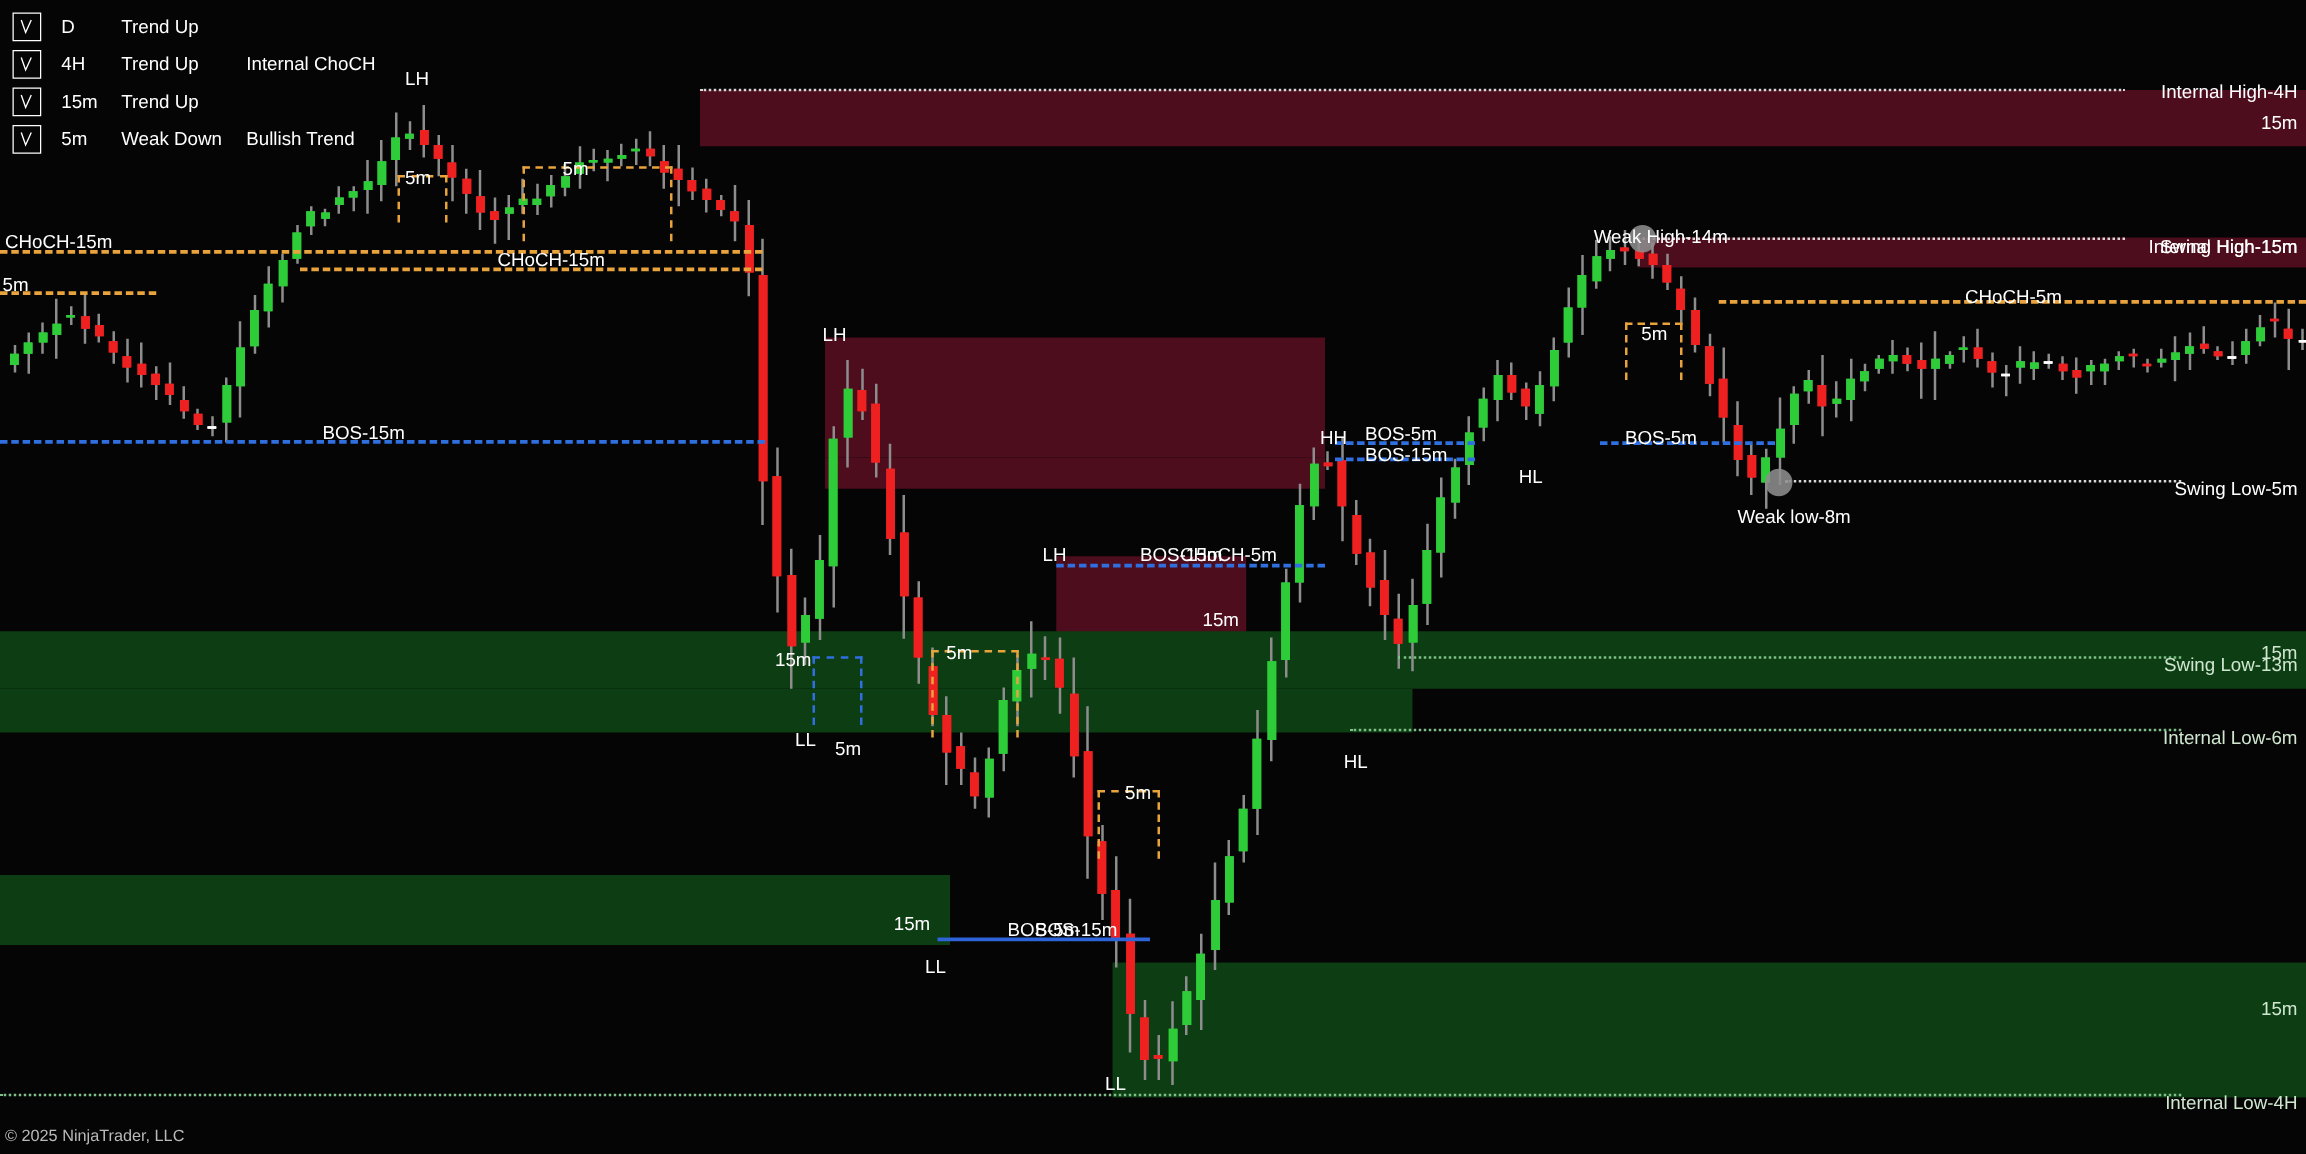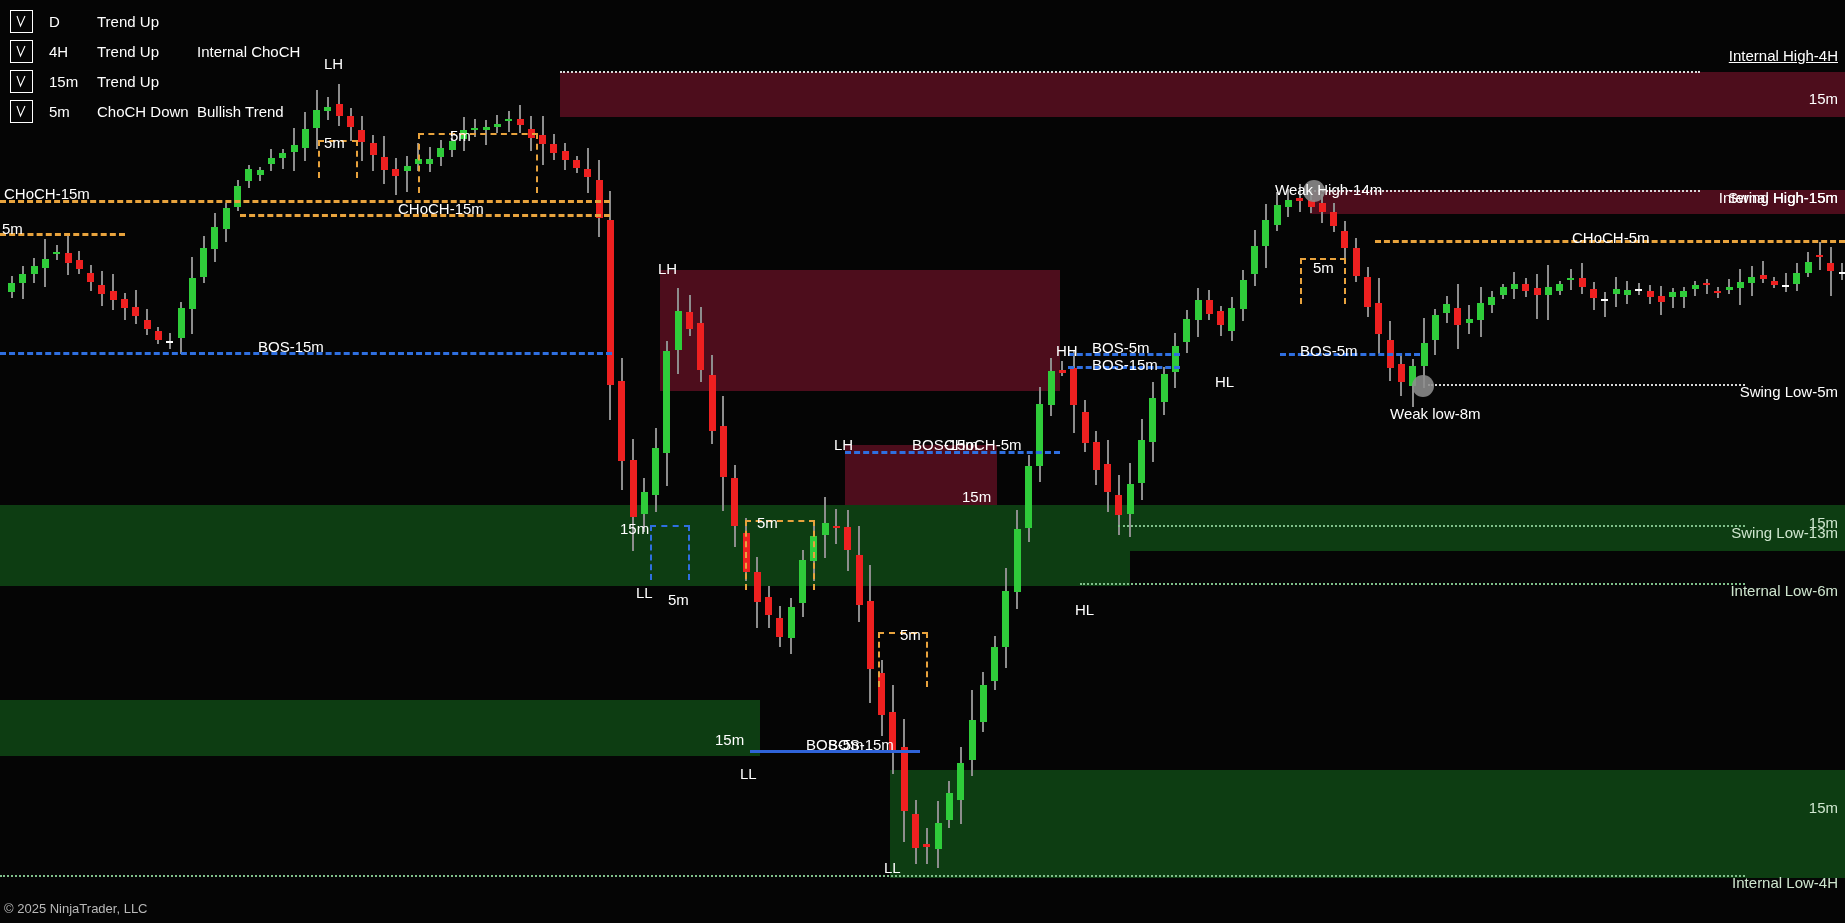--- a/index.html
+++ b/index.html
@@ -812,21 +812,21 @@
       <div class="lbl" style="left: 1092px; top: 357px;">BOS-15m</div>
       <div class="lbl" style="left: 1215px; top: 374px;">HL</div>
       <div class="lbl" style="left: 1075px; top: 602px;">HL</div>
       <div class="lbl" style="left: 1300px; top: 343px;">BOS-5m</div>
       <div class="lbl" style="left: 1275px; top: 182px;">Weak High-14m</div>
       <div class="lbl" style="left: 1313px; top: 260px;">5m</div>
       <div class="lbl" style="left: 1572px; top: 230px;">CHoCH-5m</div>
       <div class="lbl" style="left: 1390px; top: 406px;">Weak low-8m</div>
     </div>
   <div id="rightlabels">
-      <div class="lbl r" style="left: 1838px; top: 48px; text-decoration: underline;">Internal High-4H</div>
+      <div class="lbl r" style="left: 1838px; top: 66px;">Internal High-4H</div>
       <div class="lbl r" style="left: 1838px; top: 91px;">15m</div>
       <div class="lbl r" style="left: 1838px; top: 190px;">Internal High-15m</div>
       <div class="lbl r" style="left: 1838px; top: 190px;">Swing High-15m</div>
       <div class="lbl r" style="left: 1838px; top: 384px;">Swing Low-5m</div>
       <div class="lbl green r" style="left: 1838px; top: 515px;">15m</div>
       <div class="lbl green r" style="left: 1838px; top: 525px;">Swing Low-13m</div>
       <div class="lbl green r" style="left: 1838px; top: 583px;">Internal Low-6m</div>
       <div class="lbl green r" style="left: 1838px; top: 800px;">15m</div>
       <div class="lbl green r" style="left: 1838px; top: 875px;">Internal Low-4H</div>
     </div>
@@ -862,19 +862,19 @@
         <span class="ltrend">Trend Up</span>
         <span class="lchoch"></span>
       </div>
       <div class="lrow">
         <span class="lbox">
           <svg width="15" height="15" viewBox="0 0 15 15">
             <path d="M3 2 L6.5 12 L11 2" fill="none" stroke="#fff" stroke-width="1.1"></path>
           </svg>
         </span>
         <span class="ltf">5m</span>
-        <span class="ltrend">ChoCH Down</span>
+        <span class="ltrend">Weak Down</span>
         <span class="lchoch">Bullish Trend</span>
       </div>
     </div>
 
   <div id="copy">© 2025 NinjaTrader, LLC</div>
 </div>
 
 </body></html>

